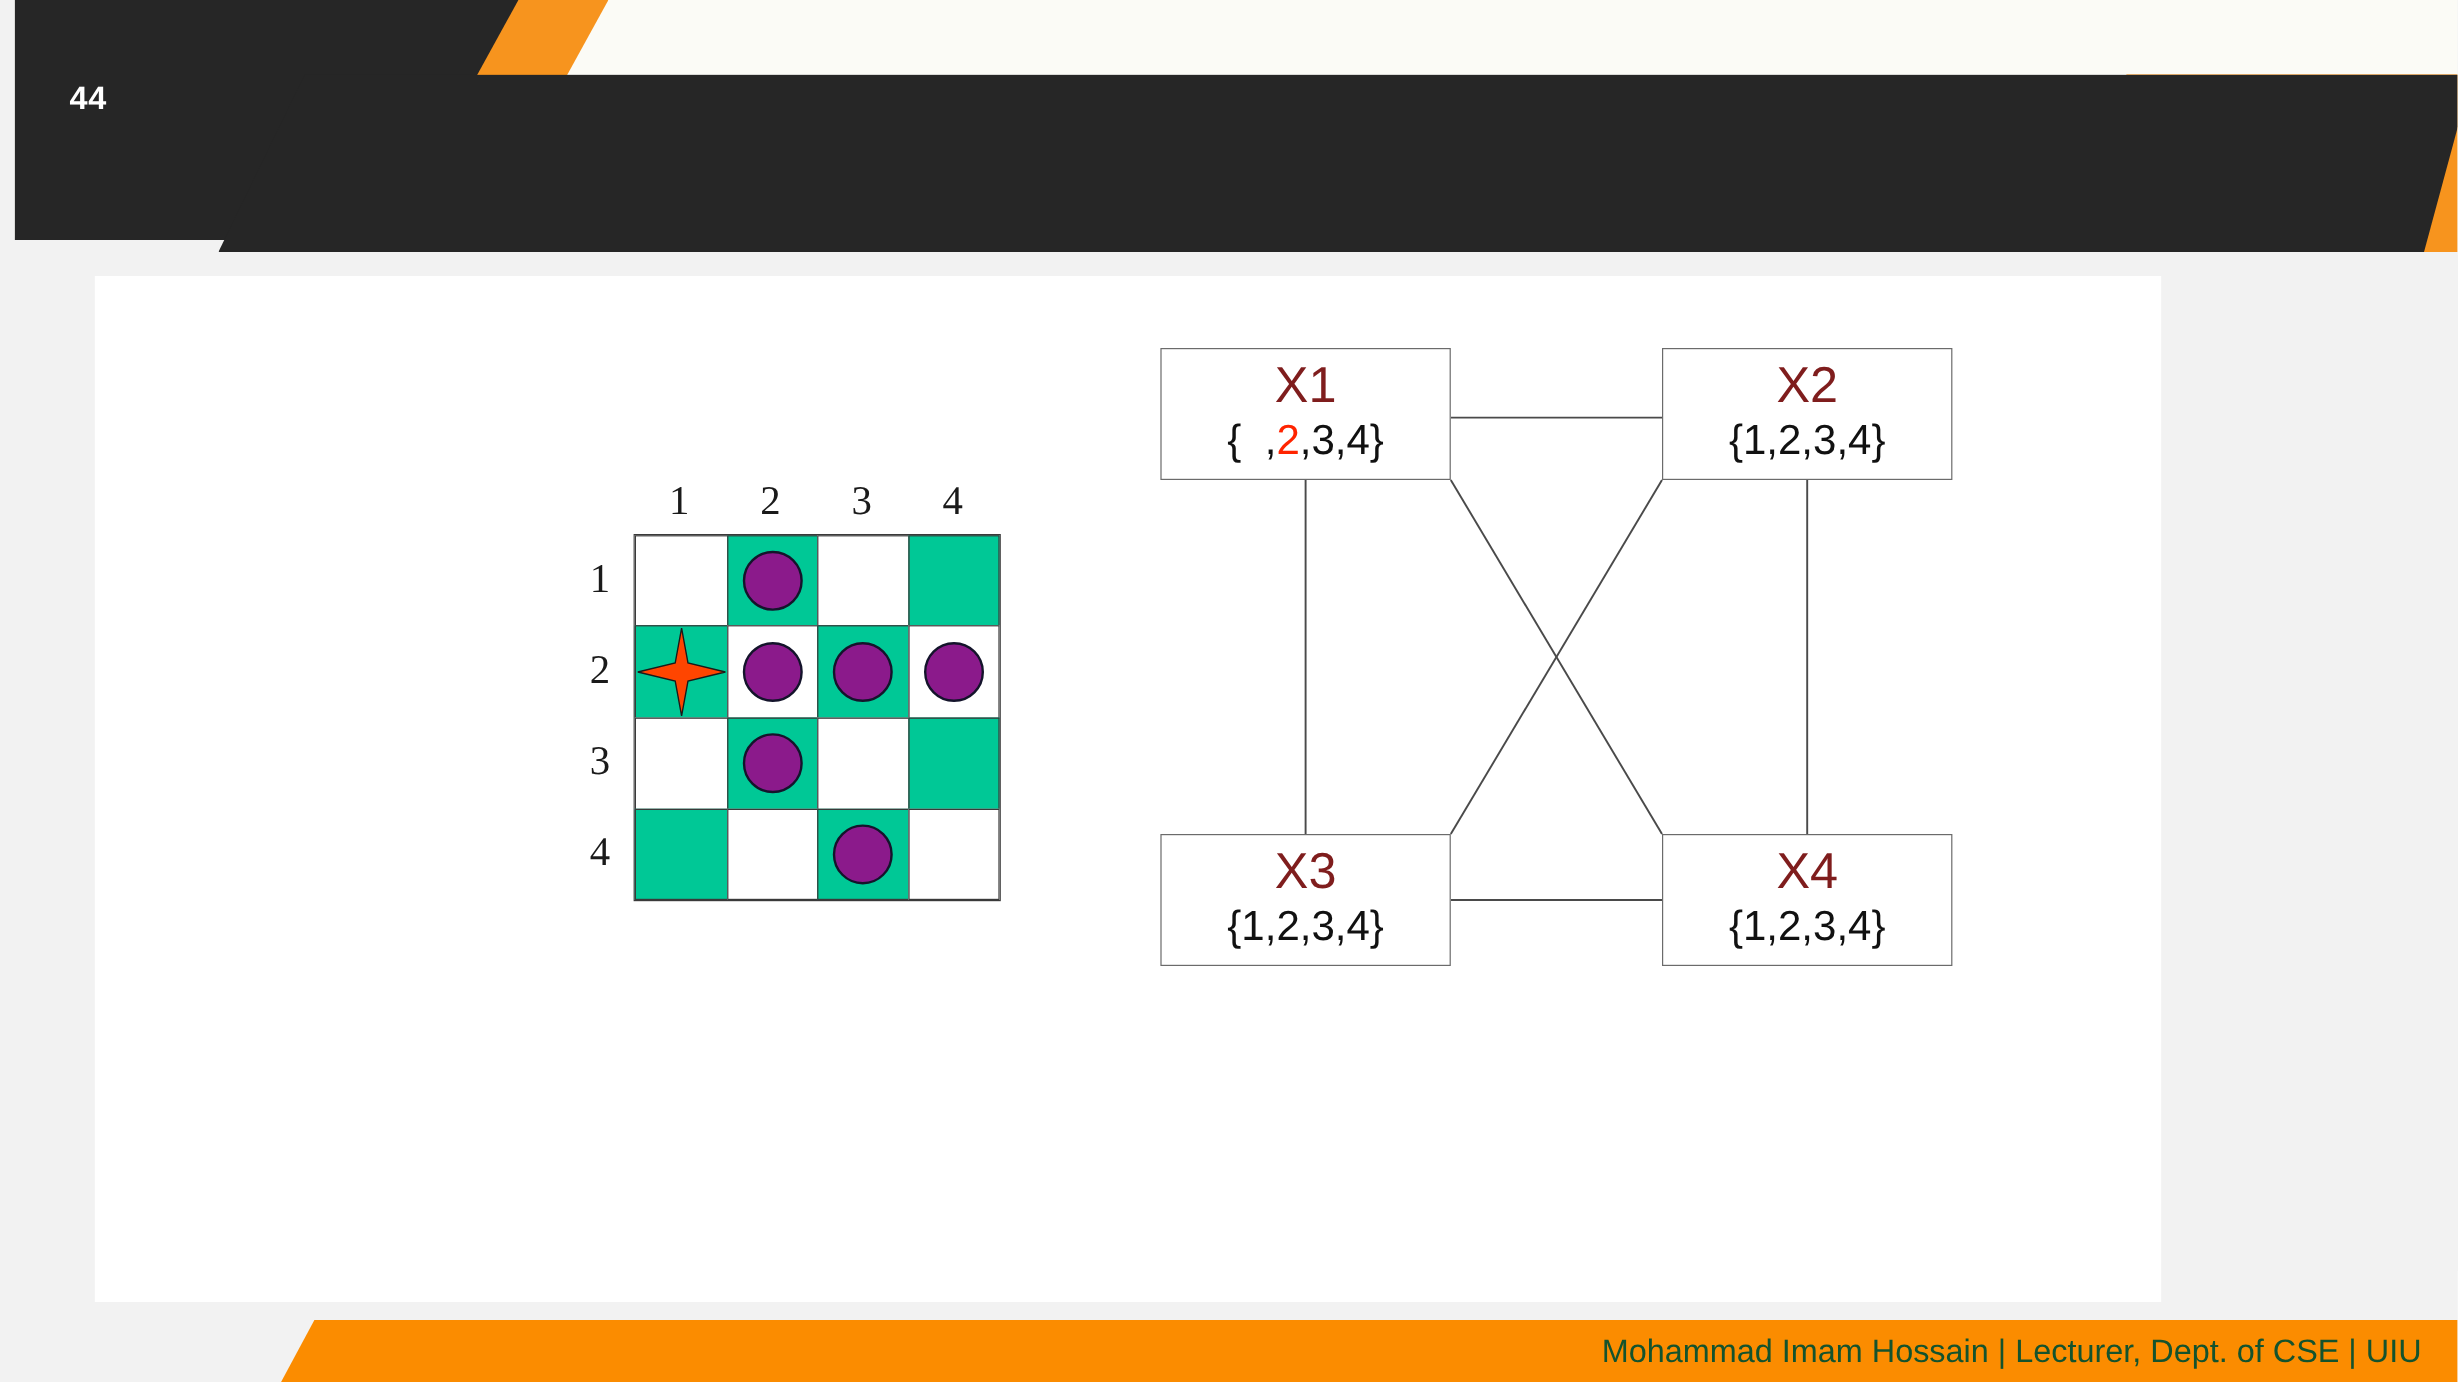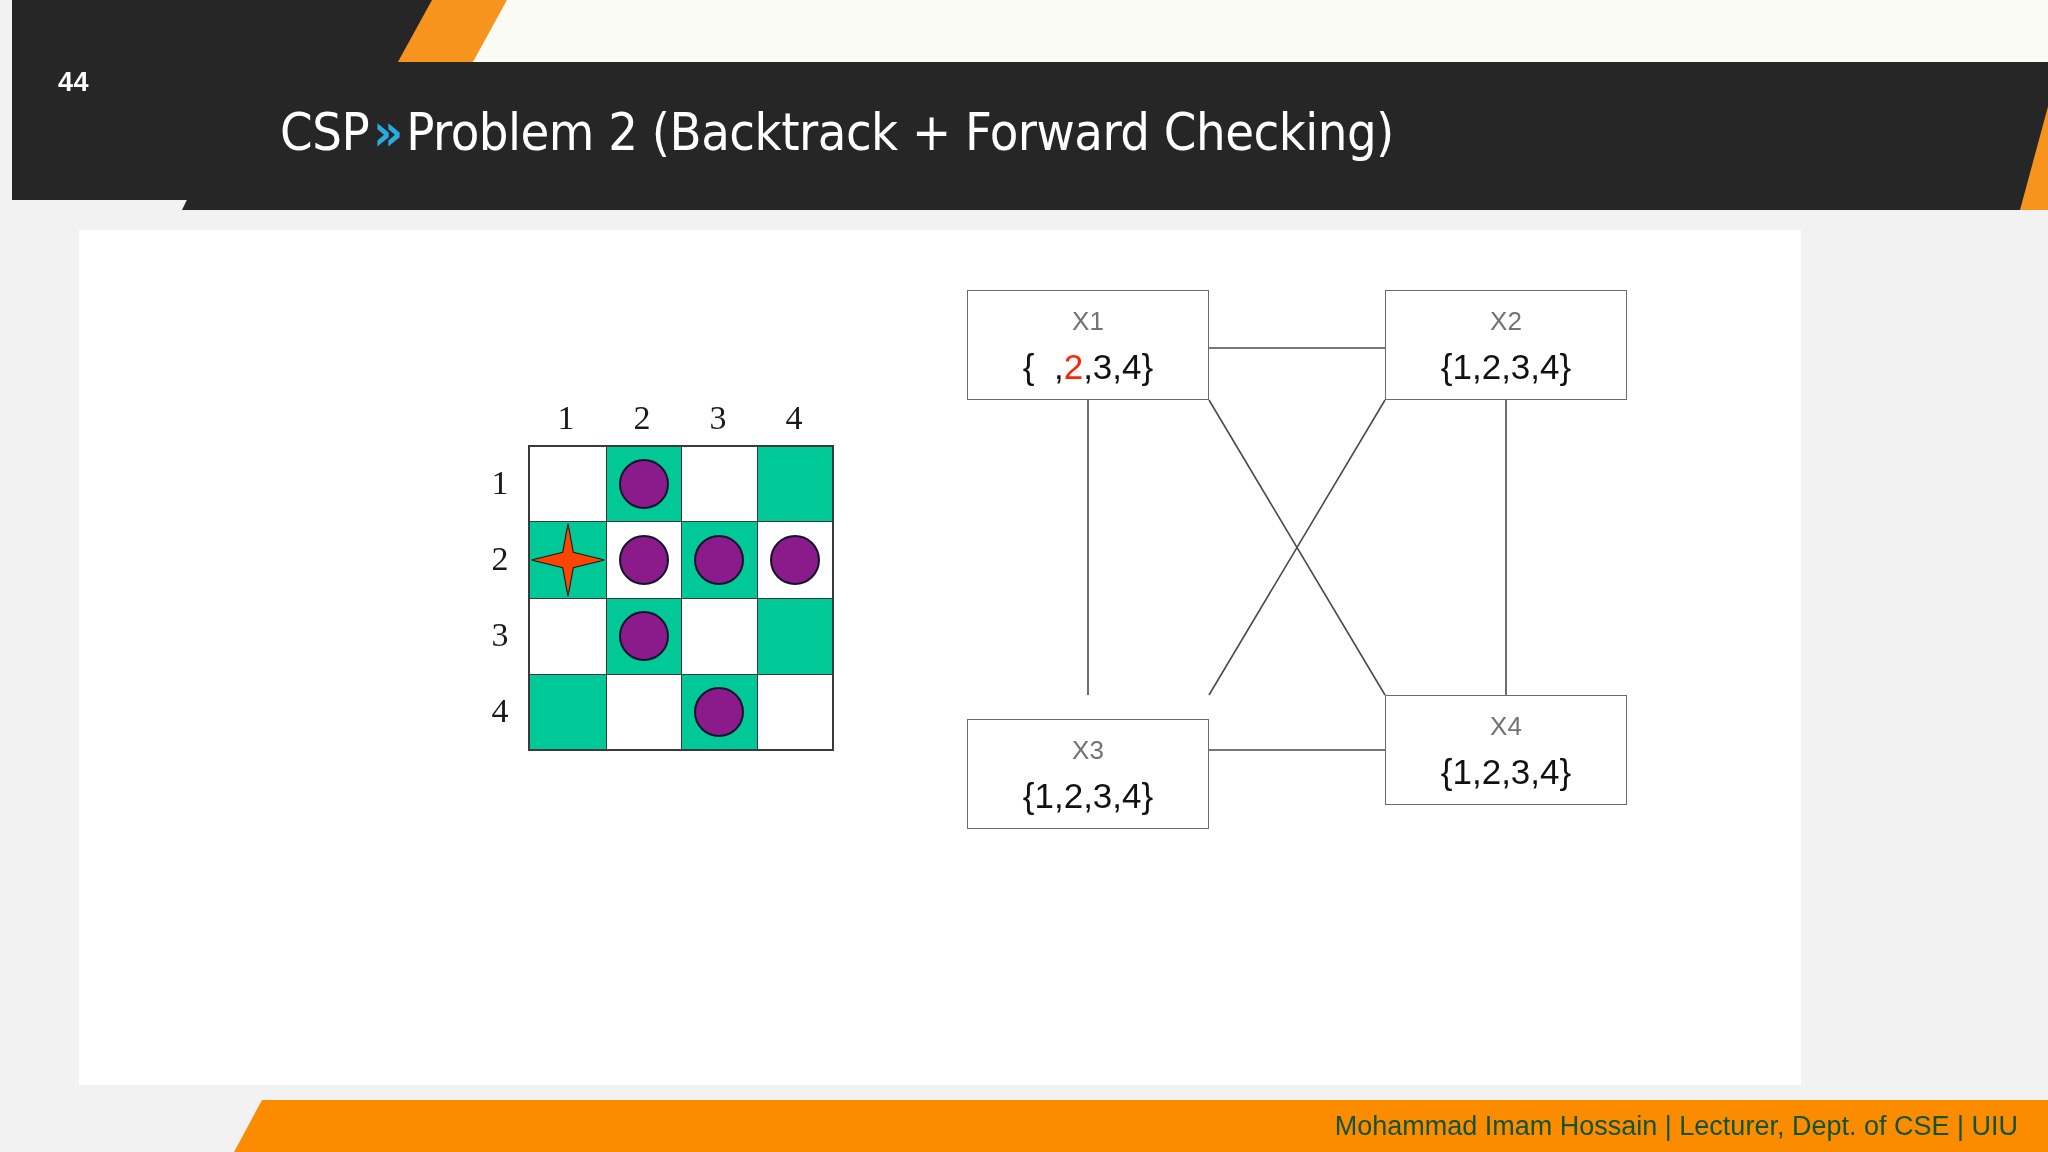--- a/index.html
+++ b/index.html
@@ -66,26 +66,26 @@
   .queen{width:50px;height:50px;border-radius:50%;background:#8B1A8B;
      border:2px solid #14142b;box-sizing:border-box;}
   .star{width:76px;height:76px;}
 
   
   .graph{position:absolute;left:955px;top:290px;width:660px;height:370px;}
   .gsvg{position:absolute;left:0;top:0;}
   .node{position:absolute;background:#ffffff;border:1.5px solid #6b6b6b;
      display:flex;flex-direction:column;align-items:center;justify-content:center;
      box-sizing:border-box;}
-  .node .nname{font-size:26px;color:#737373;line-height:44px;}
+  .node .nname{font-size:42px;color:#7f1d1d;line-height:44px;}
   .node .ndom{font-size:35px;color:#111;line-height:48px;white-space:pre;}
   .node .ndom .red{color:#FF2400;}
   #n1{left:0px;top:0px;width:242px;height:110px;}
   #n2{left:418px;top:0px;width:242px;height:110px;}
-  #n3{left:0px;top:429px;width:242px;height:110px;}
+  #n3{left:0px;top:405px;width:242px;height:110px;}
   #n4{left:418px;top:405px;width:242px;height:110px;}
 
   
   .footer-band{
     position:absolute;left:0;top:1100px;width:2048px;height:52px;background:#FB8C00;
     clip-path:polygon(250px 0,2048px 0,2048px 52px,222px 52px);
   }
   .footer-text{
     position:absolute;right:30px;top:1100px;height:52px;line-height:52px;
     color:#14532d;font-size:27px;white-space:nowrap;
@@ -98,23 +98,20 @@
 
   <div class="ivory-band"></div>
 
   <div class="hdr-left-block"></div>
   <div class="hdr-orange-stripe"></div>
   <div class="hdr-orange-right"></div>
   <div class="hdr-main"></div>
 
   <div class="slide-number">44</div>
 
-  <div class="title">
-    <span>CSP</span><span class="chev">»</span><span>Problem 2 (Backtrack + Forward Checking)</span>
-  </div>
 
   <div class="content-card"></div>
 
   <div class="board-wrap">
     <div class="col-labels">
       <span>1</span>
       <span>2</span>
       <span>3</span>
       <span>4</span>
     </div>

